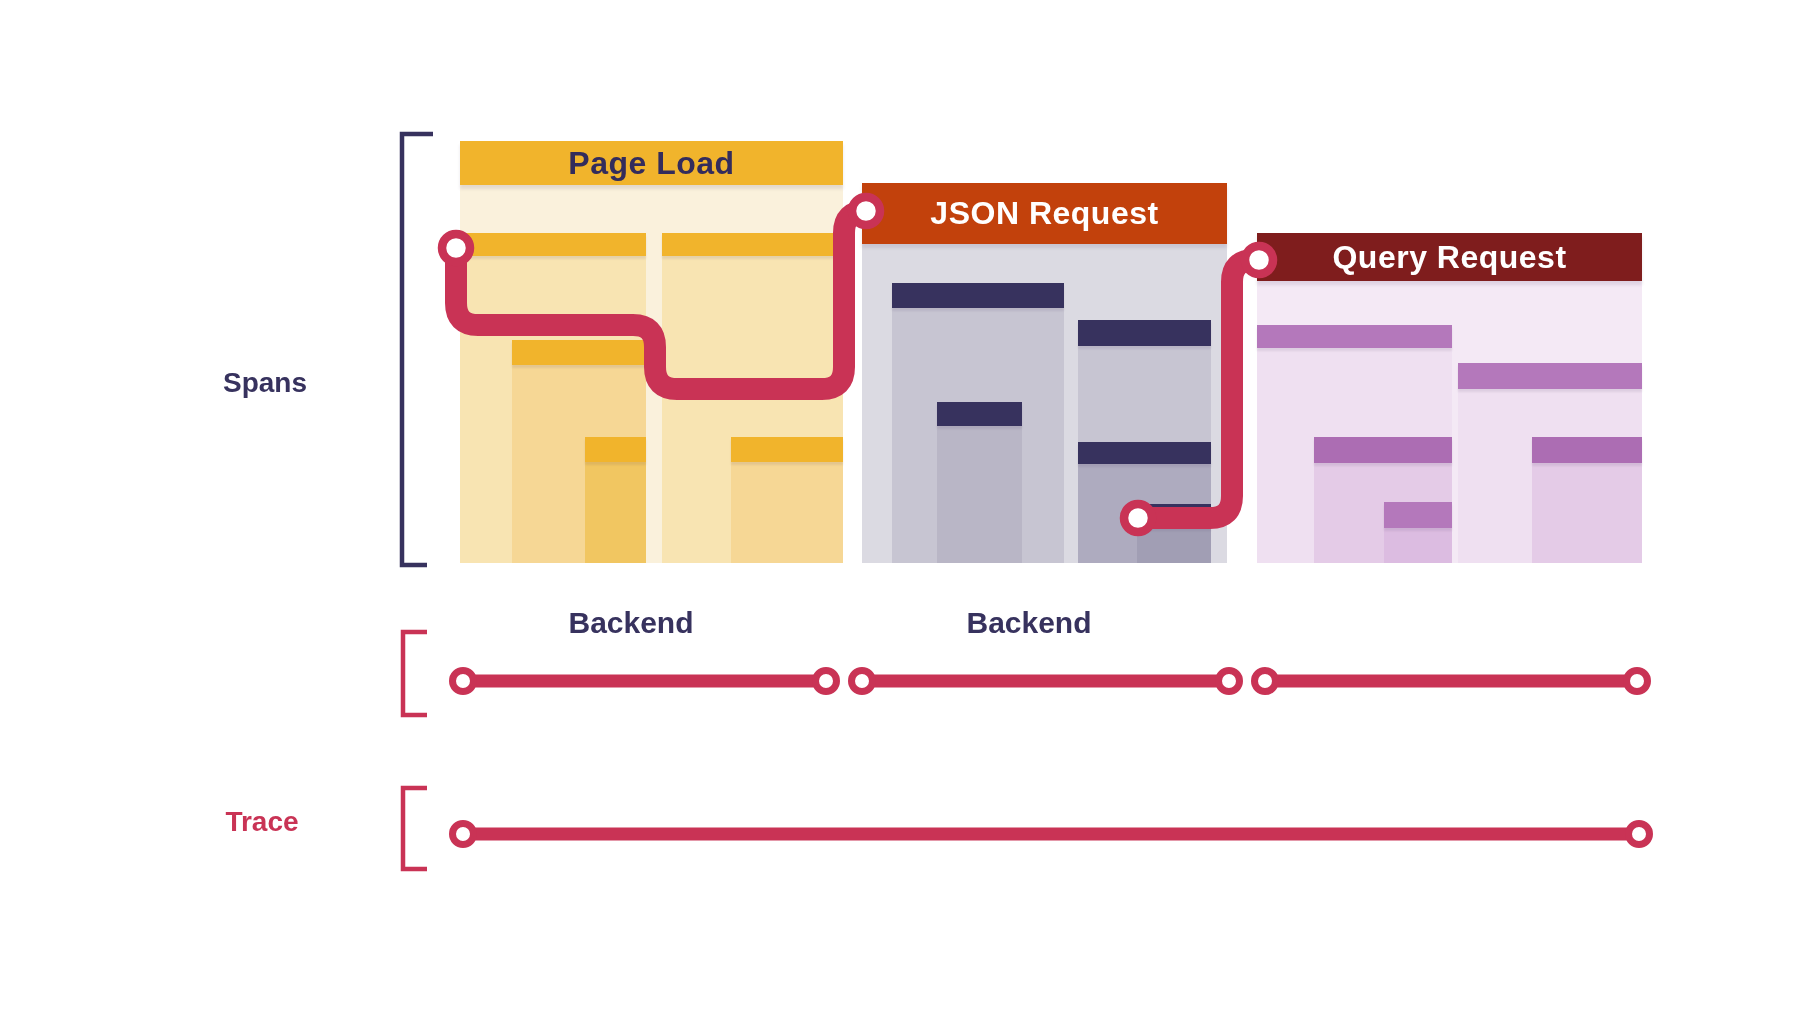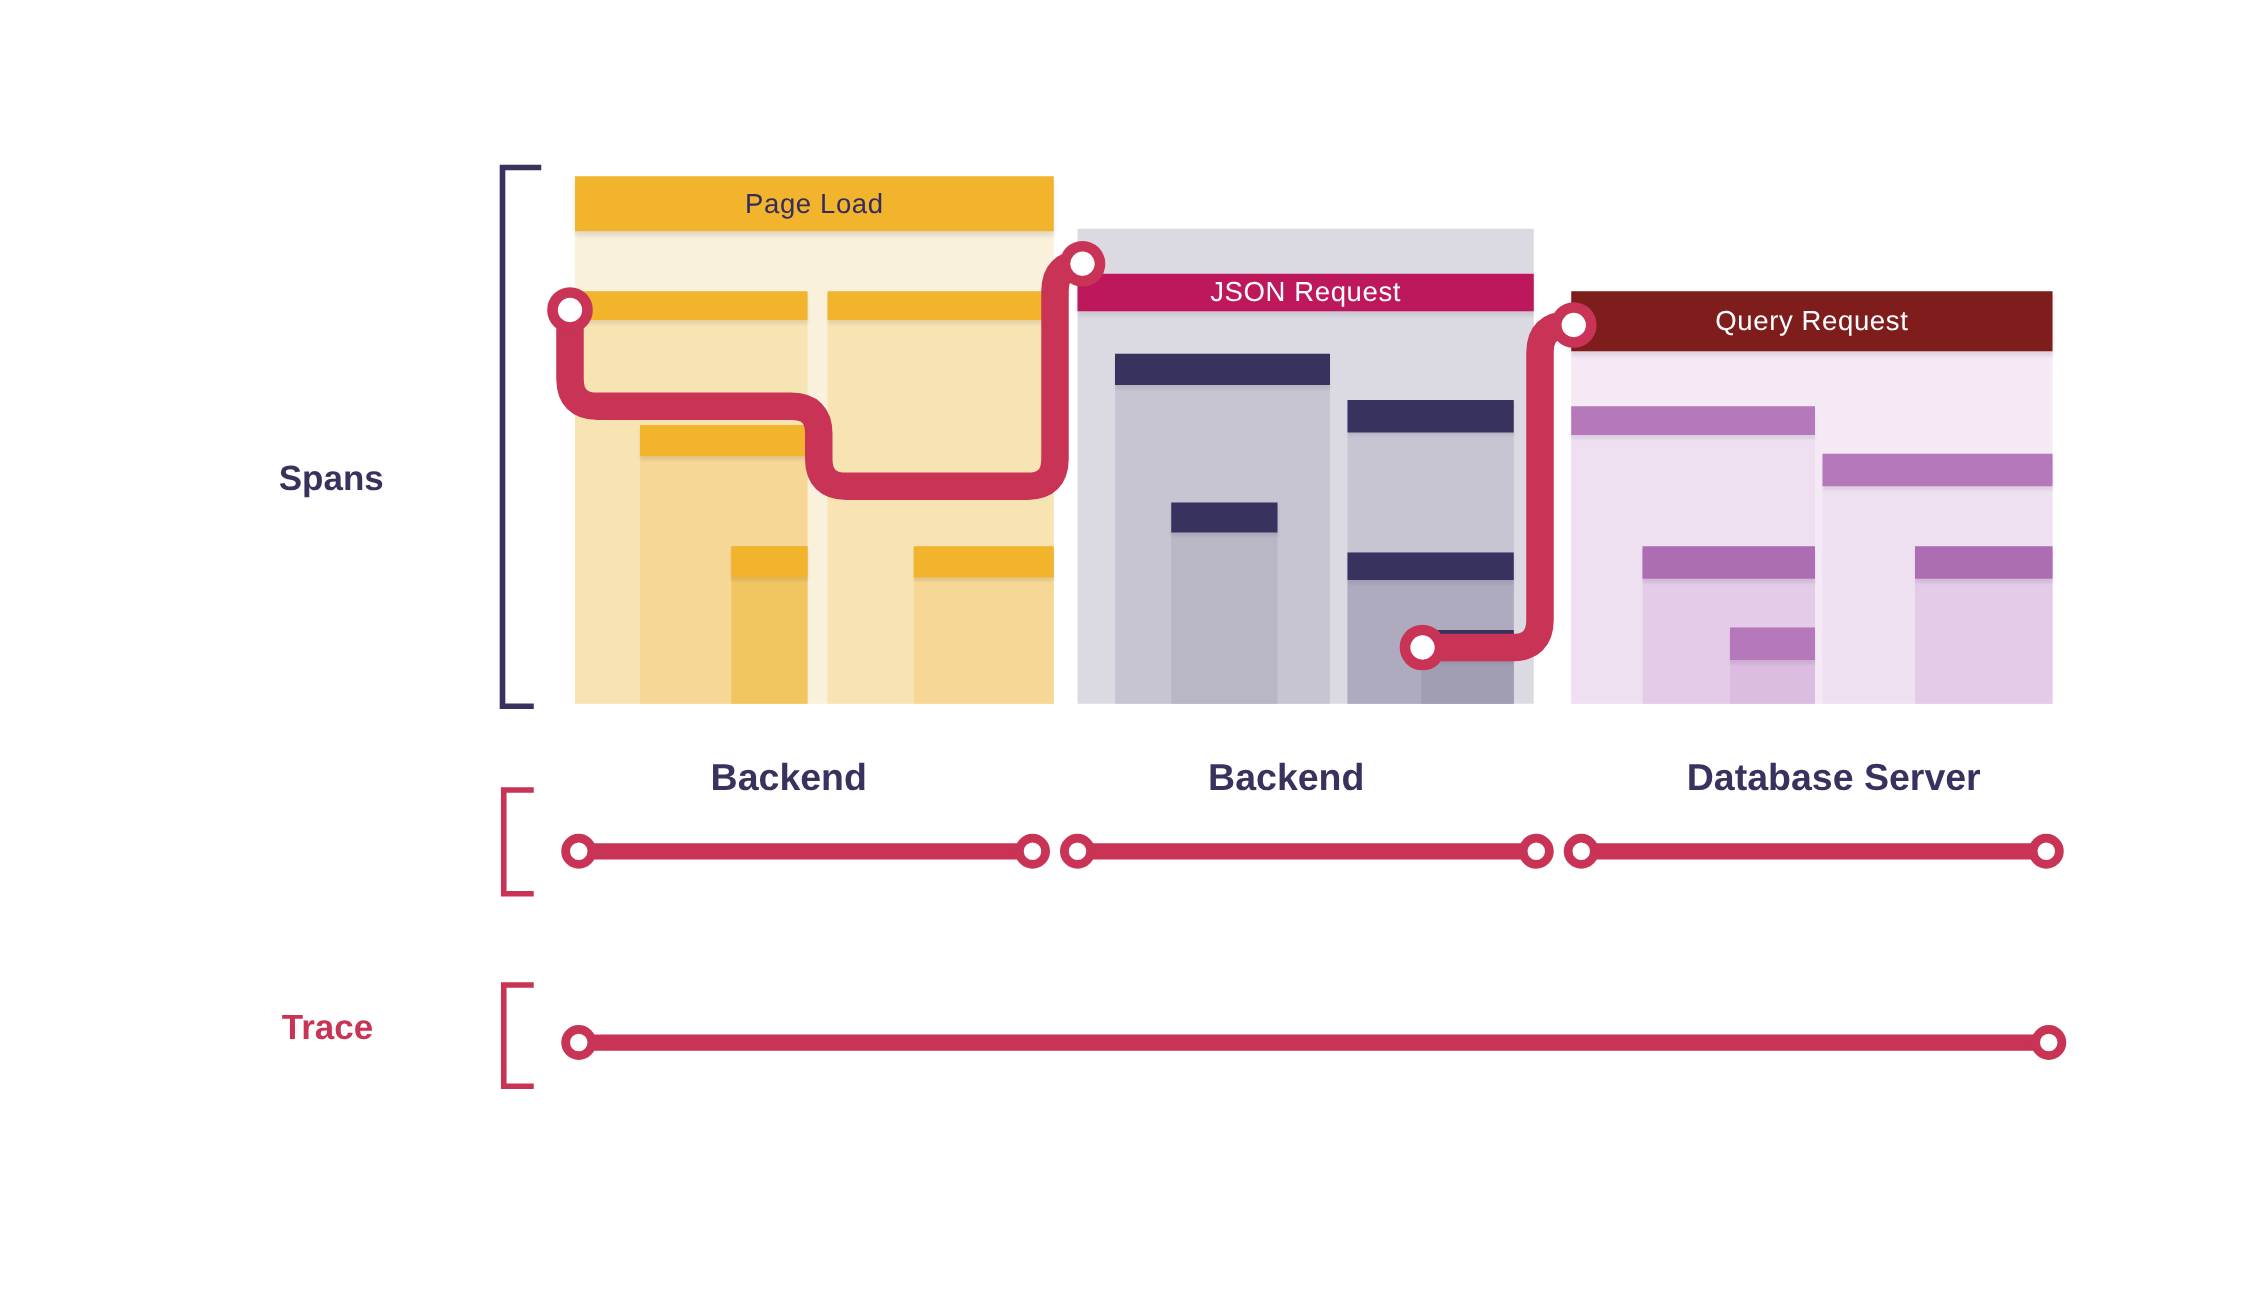--- a/index.html
+++ b/index.html
@@ -4,27 +4,27 @@
 <style>
   html,body{margin:0;padding:0;background:#ffffff;}
   .canvas{
     position:relative;width:1800px;height:1031px;background:#ffffff;
     font-family:"Liberation Sans", sans-serif;overflow:hidden;
   }
   
   .block{position:absolute;}
   .titlebar{
     display:flex;align-items:center;justify-content:center;
-    font-weight:normal;font-size:22px;letter-spacing:0.5px;
+    font-weight:bold;font-size:32px;letter-spacing:0.5px;
     box-shadow:0 4px 3px rgba(70,50,90,0.12);
   }
   #blk-pl{left:460px;top:141px;width:383px;height:422px;background:#FAF1DC;}
   #tb-pl{height:44px;background:#F1B42C;color:#332C5C;}
   #blk-js{left:862px;top:183px;width:365px;height:380px;background:#DBDAE2;}
-  #tb-js{height:30px;background:#be185d;color:#ffffff;margin-top:36px;}
+  #tb-js{height:61px;background:#c2410c;color:#ffffff;}
   #blk-qr{left:1257px;top:233px;width:385px;height:330px;background:#F4E9F5;}
   #tb-qr{height:48px;background:#7f1d1d;color:#ffffff;}
 
   
   .bar{position:absolute;}
   .bar .hd{position:absolute;left:0;top:0;width:100%;box-shadow:0 3px 2px rgba(70,50,90,0.10);}
 
   #pl-l2a{left:460px;top:233px;width:186px;height:330px;background:#F8E4B2;}
   #pl-l2a .hd{height:23px;background:#F1B42C;}
   #pl-l3a{left:512px;top:340px;width:134px;height:223px;background:#F6D795;}
@@ -173,15 +173,14 @@
     <line class="txline" x1="463" y1="834" x2="1639" y2="834"></line>
     <circle class="node-sm" cx="463" cy="834" r="10.5"></circle>
     <circle class="node-sm" cx="1639" cy="834" r="10.5"></circle>
   </svg>
 
   <div class="rowlabel" id="lbl-spans">Spans</div>
   <div class="rowlabel" id="lbl-trace">Trace</div>
 
   <div class="caption" id="cap-browser">Backend</div>
   <div class="caption" id="cap-backend">Backend</div>
-  <div class="caption" id="cap-db">Database Server</div>
 
 </div>
 
 </body></html>

